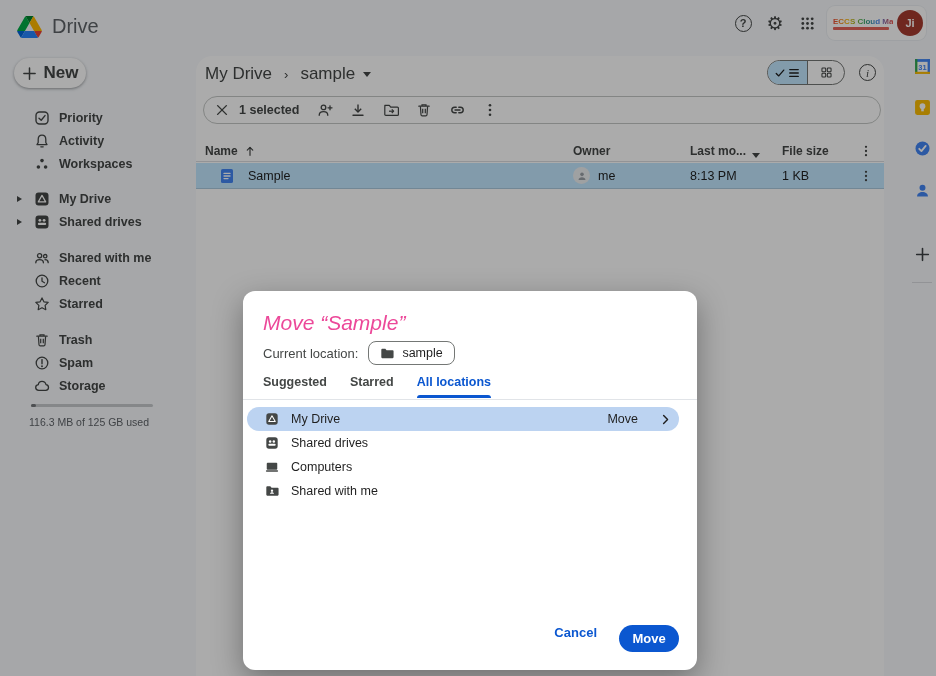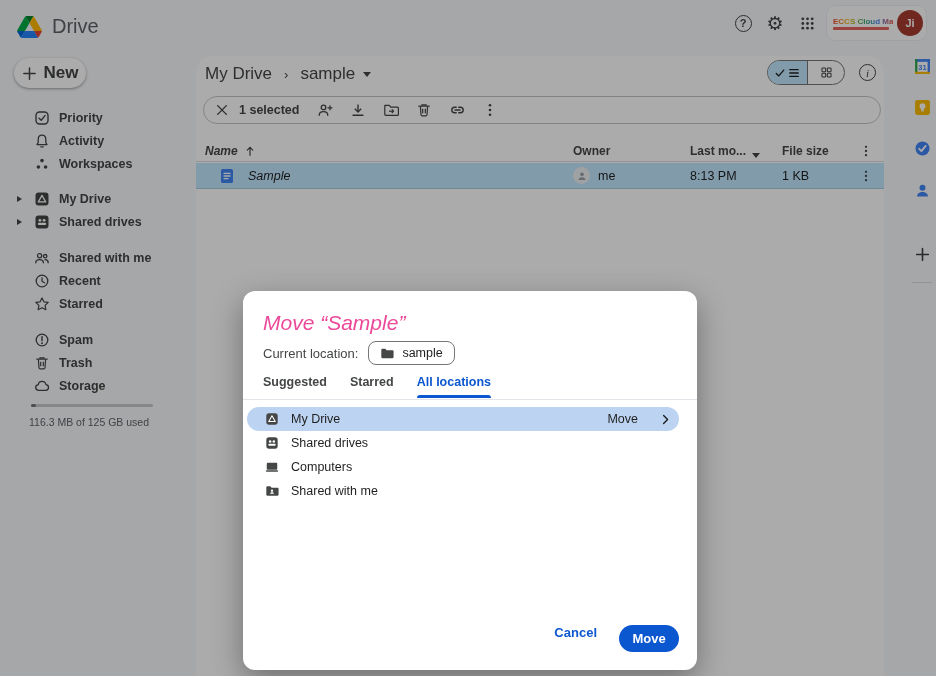--- a/index.html
+++ b/index.html
@@ -76,21 +76,21 @@
   }
   .st-close { width:22px; height:22px; display:flex; align-items:center; justify-content:center; cursor:pointer; }
   .st-count { margin-left:6px; font-size:12.5px; font-weight:bold; color:#444746; white-space:nowrap; }
   .st-icons { display:flex; align-items:center; gap:17px; margin-left:18px; }
   .st-icons > span { width:16px; height:16px; cursor:pointer; }
 
   .thead { position:absolute; left:0; top:84px; width:688px; height:22px; display:flex; align-items:center;
     font-size:12px; font-weight:bold; color:#444746; border-bottom:1px solid #dadce0; }
   .trow { position:absolute; left:0; top:107px; width:688px; height:26px; display:flex; align-items:center;
     font-size:12.5px; color:#1f1f1f; background:#c2e7ff; border-bottom:1px solid rgba(68,71,70,.18); cursor:pointer; }
-  .col-name { flex:1; display:flex; align-items:center;font-style:italic; }
+  .col-name { flex:1; display:flex; align-items:center; }
   .col-owner { width:115px; padding-left:7px; display:flex; align-items:center; gap:8px; }
   .col-mod { width:93px; padding-left:9px; display:flex; align-items:flex-end; gap:6px; }
   .col-size { width:74px; padding-left:8px; }
   .col-menu { width:36px; display:flex; justify-content:center; }
   .hpad { padding-left:9px; display:flex; align-items:center; gap:6px; }
   .file-icon { margin-left:24px; }
   .file-name { margin-left:14px; }
   .owner-avatar { width:17px; height:17px; border-radius:50%; background:#eef0f2; display:flex; align-items:center; justify-content:center; }
   .dots-btn { width:20px; height:20px; display:flex; align-items:center; justify-content:center; cursor:pointer; }
 
@@ -269,39 +269,39 @@
             <path d="M8 1.9l1.9 3.9 4.3.6-3.1 3 .7 4.3L8 11.7l-3.8 2 .7-4.3-3.1-3 4.3-.6z"></path>
           </svg>
         </span>
       <span class="nav-label">Starred</span>
     </div>
   </div>
 
   <div class="nav-group g3">
     <div class="nav-item">
       <span class="nicon">
-          <svg width="16" height="16" viewBox="0 0 16 16">
-            <circle cx="8" cy="8" r="5.8" fill="none" stroke="#444746" stroke-width="1.3"></circle>
-            <line x1="8" y1="4.6" x2="8" y2="8.8" stroke="#444746" stroke-width="1.4" stroke-linecap="round"></line>
-            <circle cx="8" cy="11.2" r=".95" fill="#444746"></circle>
-          </svg>
-        </span>
-      <span class="nav-label">Spam</span>
-    </div>
-    <div class="nav-item">
-      <span class="nicon">
           <svg width="16" height="16" viewBox="0 0 16 16" fill="none" stroke="#444746" stroke-width="1.2">
             <line x1="2.8" y1="4.2" x2="13.2" y2="4.2" stroke-linecap="round"></line>
             <path d="M6 4V2.8h4V4"></path>
             <path d="M4.4 4.4l.6 8.3c.05.7.6 1.2 1.3 1.2h3.4c.7 0 1.25-.5 1.3-1.2l.6-8.3"></path>
             <line x1="6.7" y1="6.8" x2="6.7" y2="11.3"></line>
             <line x1="9.3" y1="6.8" x2="9.3" y2="11.3"></line>
           </svg>
         </span>
       <span class="nav-label">Trash</span>
+    </div>
+    <div class="nav-item">
+      <span class="nicon">
+          <svg width="16" height="16" viewBox="0 0 16 16">
+            <circle cx="8" cy="8" r="5.8" fill="none" stroke="#444746" stroke-width="1.3"></circle>
+            <line x1="8" y1="4.6" x2="8" y2="8.8" stroke="#444746" stroke-width="1.4" stroke-linecap="round"></line>
+            <circle cx="8" cy="11.2" r=".95" fill="#444746"></circle>
+          </svg>
+        </span>
+      <span class="nav-label">Spam</span>
     </div>
     <div class="nav-item">
       <span class="nicon">
           <svg width="16" height="16" viewBox="0 0 16 16" fill="none" stroke="#444746" stroke-width="1.3">
             <path d="M4.8 12.3h6.9c1.6 0 2.8-1.2 2.8-2.8 0-1.4-1-2.6-2.5-2.8C11.6 4.7 10 3.4 8 3.4 6.1 3.4 4.5 4.8 4.3 6.7 2.9 6.9 1.7 8 1.7 9.5c0 1.6 1.3 2.8 3.1 2.8z" stroke-linejoin="round"></path>
           </svg>
         </span>
       <span class="nav-label">Storage</span>
     </div>
   </div>

